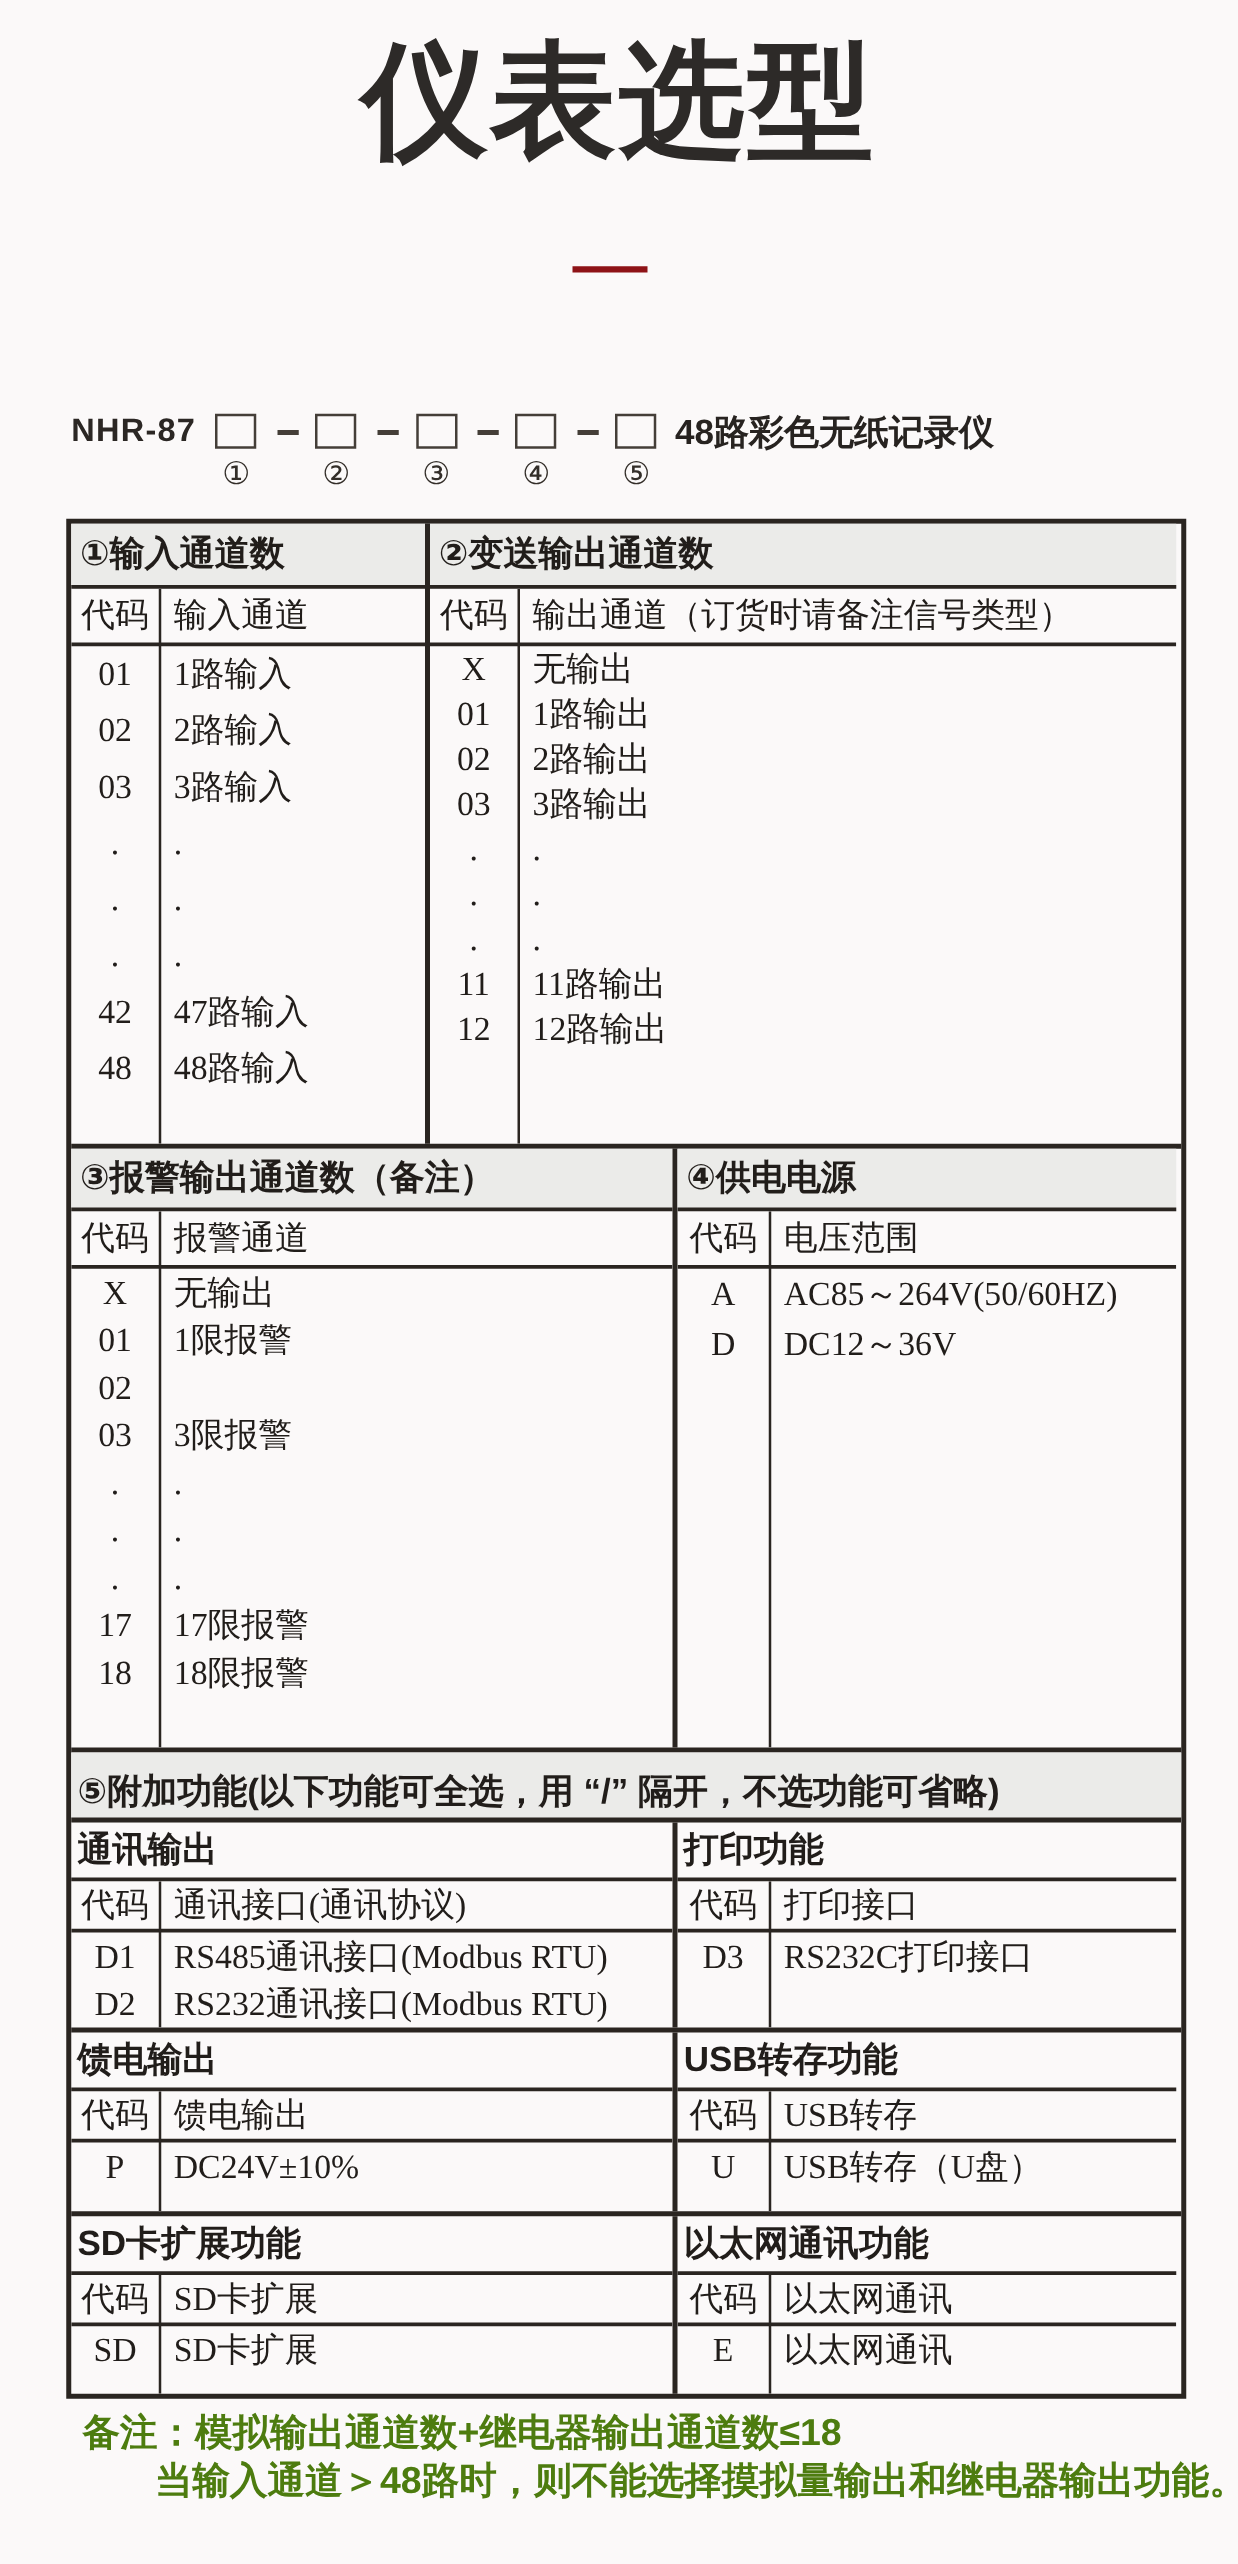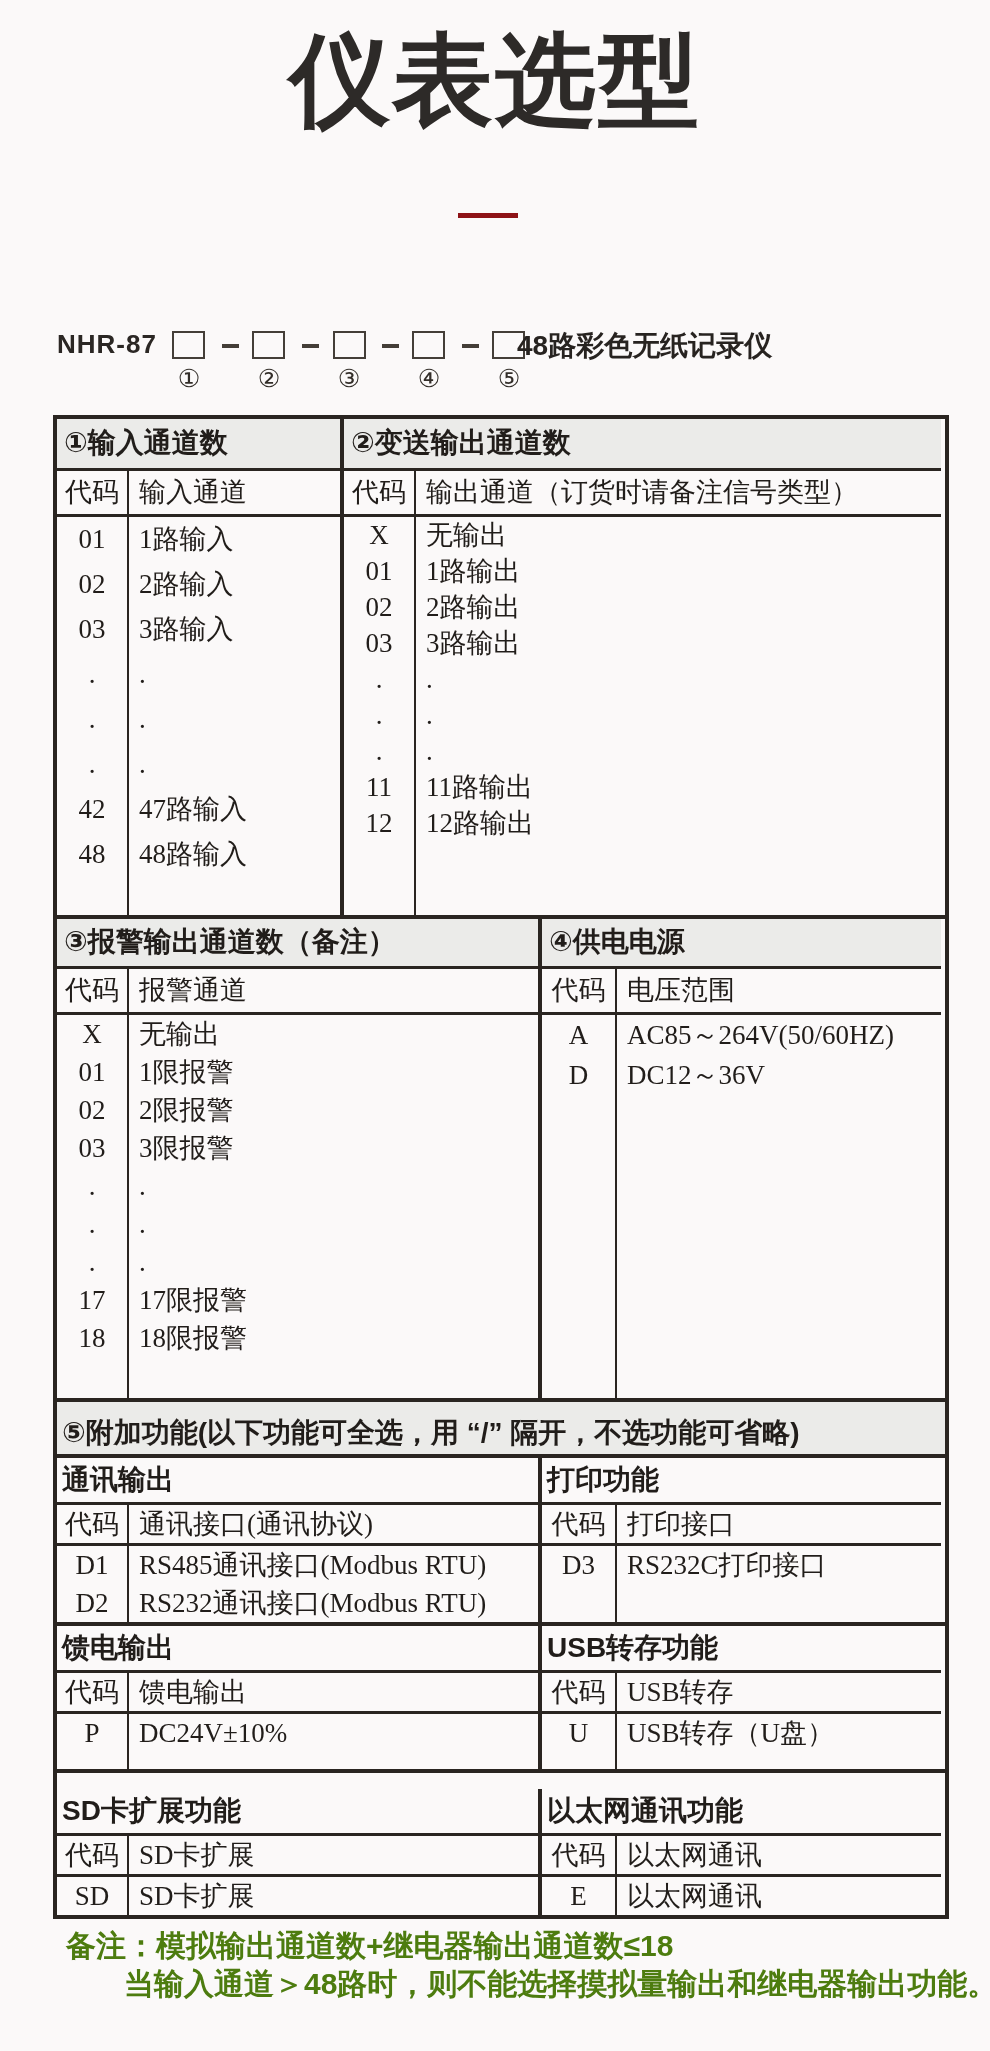--- a/index.html
+++ b/index.html
@@ -28,34 +28,34 @@
     letter-spacing:1px;color:#2b2724;
   }
   .model-box{
     position:absolute;top:331px;width:33px;height:28px;box-sizing:border-box;
     border:2px solid #443e38;background:transparent;
   }
   .model-dash{
     position:absolute;top:344px;width:17px;height:4px;background:#443e38;
   }
   .model-suffix{
-    position:absolute;left:517px;top:327px;font-size:28px;font-weight:600;color:#272320;
+    position:absolute;left:540px;top:327px;font-size:28px;font-weight:600;color:#272320;
   }
   .pos-circle{
     position:absolute;top:364px;width:28px;text-align:center;font-size:25px;
     font-family:"DejaVu Sans",sans-serif;color:#332e29;
   }
   
   .sel-table{
     position:absolute;left:53px;top:415px;width:896px;height:1504px;
     box-sizing:border-box;border:4px solid var(--bd);
     display:flex;flex-direction:column;
   }
   .secrow{display:flex;box-sizing:border-box;border-bottom:4px solid var(--bd);}
-  .secrow.last{border-bottom:none;align-items:flex-end;}
+  .secrow.last{border-bottom:none;}
   .col{box-sizing:border-box;display:flex;flex-direction:column;}
   .col.rt{border-left:4px solid var(--bd);}
   .band{
     box-sizing:border-box;background:var(--band);border-bottom:3px solid var(--bd);
     font-size:28px;font-weight:700;padding-left:7px;white-space:nowrap;overflow:hidden;
   }
   .btitle{
     box-sizing:border-box;border-bottom:3px solid var(--bd);
     font-size:28px;font-weight:700;padding-left:5px;white-space:nowrap;overflow:hidden;
   }
@@ -231,21 +231,20 @@
         <div class="row">
             <div class="code">X</div>
             <div class="desc">无输出</div>
           </div>
         <div class="row">
             <div class="code">01</div>
             <div class="desc">1限报警</div>
           </div>
         <div class="row">
             <div class="code">02</div>
-            <div class="desc">2限报警</div>
           </div>
         <div class="row">
             <div class="code">03</div>
             <div class="desc">3限报警</div>
           </div>
         <div class="row">
             <div class="code">.</div>
             <div class="desc">.</div>
           </div>
         <div class="row">

